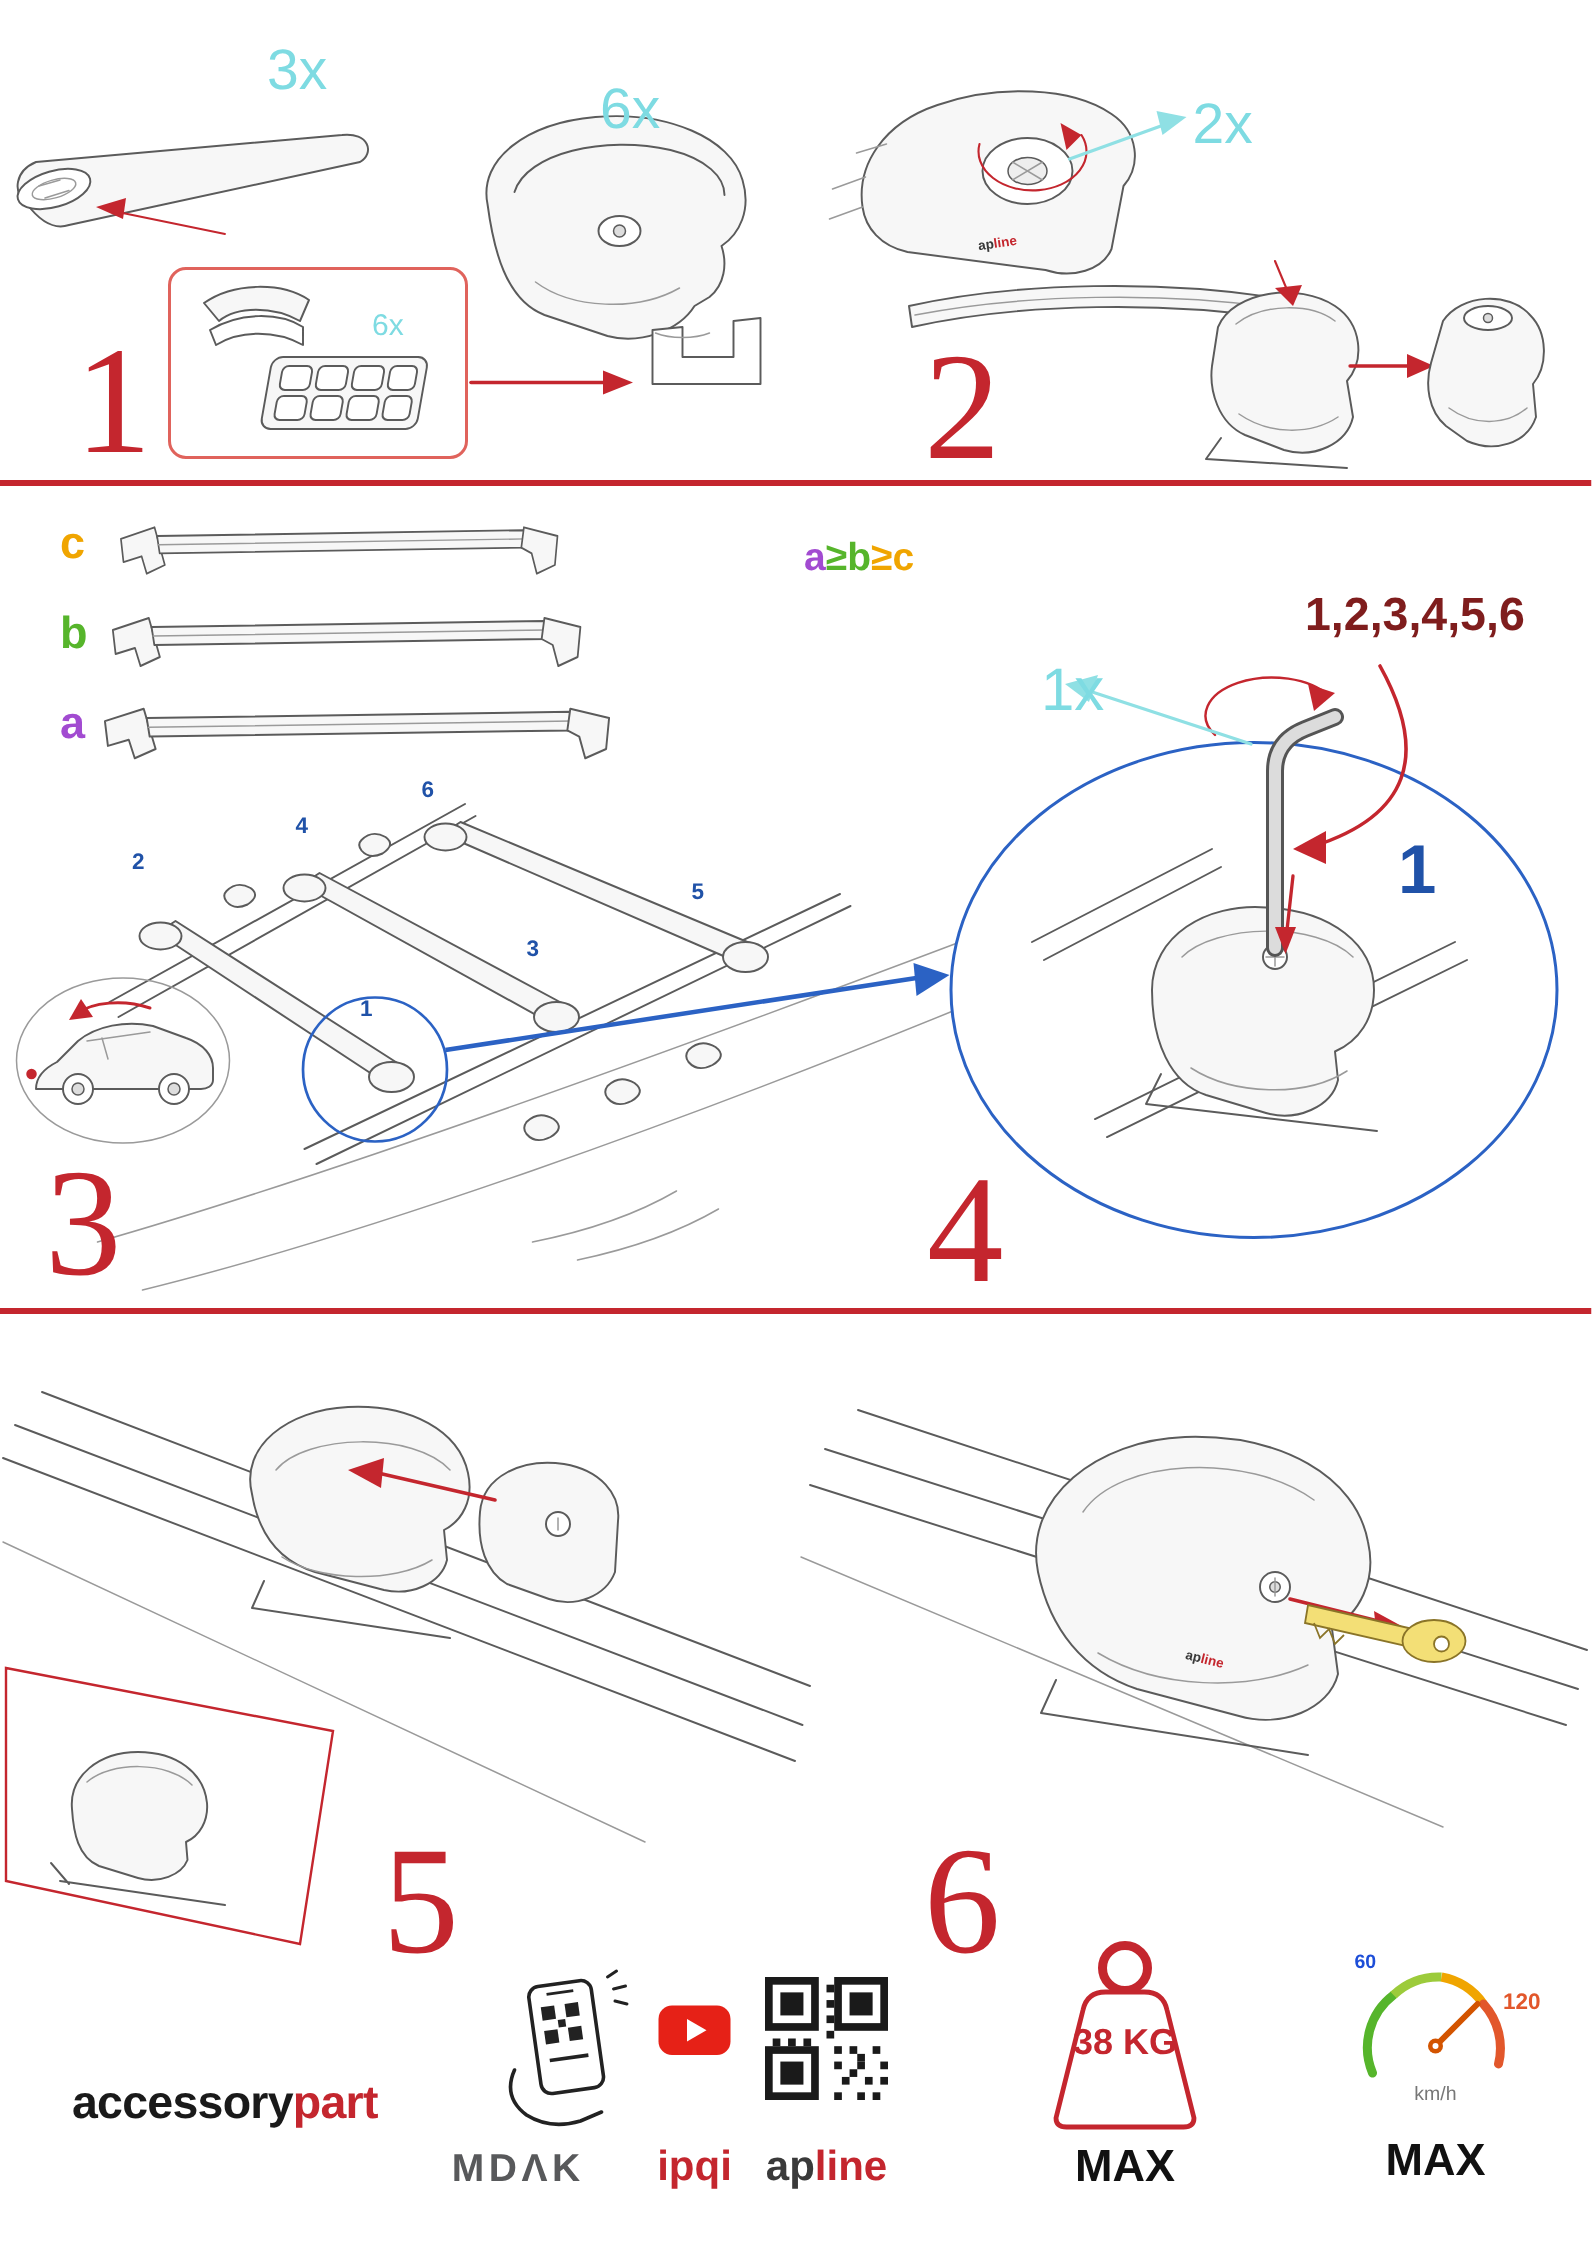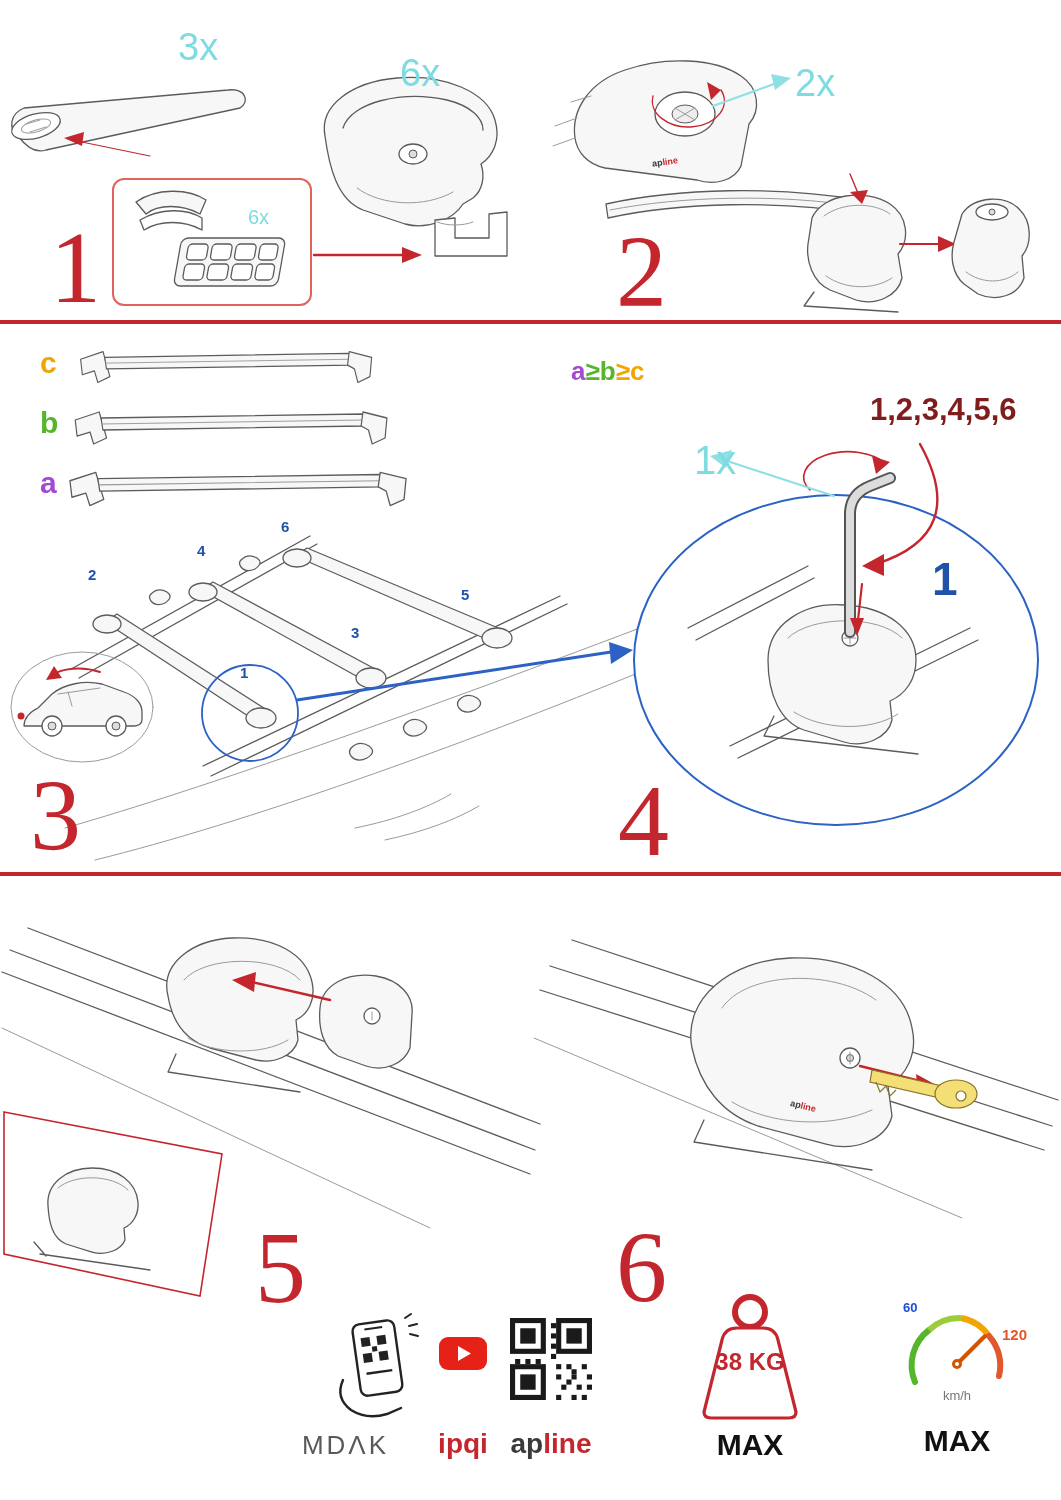--- a/index.html
+++ b/index.html
@@ -23,21 +23,21 @@
   .posnum{color:#2052a8;font-weight:bold;font-size:15px}
   .seq{color:#7f1d1d;font-weight:bold;font-size:31px}
   .bignum-blue{color:#2052a8;font-weight:bold;font-size:46px}
   .barlabel{font-weight:bold;font-size:30px;line-height:1}
   .purple{color:#a24bd1}.green{color:#56b52b}.orange{color:#f0a500}
   .rule{font-weight:bold;font-size:26px}
   .divider{position:absolute;left:0;width:1061px;height:4px;background:#c4262e}
   .model{color:#27348b;font-weight:bold;font-size:31px;letter-spacing:1px}
   .brand{font-weight:bold;font-size:31px;letter-spacing:-.5px}
   .brand .b{color:#1a1a1a}.brand .r{color:#c4262e}
-  .mdak{color:#58595b;font-weight:normal;font-size:26px;letter-spacing:3px;text-align:center}
+  .mdak{color:#58595b;font-weight:bold;font-size:26px;letter-spacing:3px;text-align:center}
   .ipqi{color:#c4262e;font-weight:bold;font-size:28px;text-align:center}
   .apline{font-weight:bold;font-size:28px;text-align:center}
   .apline .b{color:#3a3a3a}.apline .r{color:#c4262e}
   .kg{color:#c4262e;font-weight:bold;font-size:24px;text-align:center}
   .max{color:#111;font-weight:bold;font-size:30px;text-align:center}
   .spd-lo{color:#1d4ed8;font-weight:bold;font-size:13px}
   .spd-hi{color:#e2572b;font-weight:bold;font-size:15px}
   .spd-unit{color:#777;font-size:13px;text-align:center}
   .minilogo{font-size:9px;font-weight:bold;line-height:1}
   .minilogo .b{color:#3a3a3a}.minilogo .r{color:#c4262e}
@@ -143,21 +143,21 @@
     <path class="lt" d="M39 26 L323 22"></path>
     <path class="fillp" d="M322 14 L348 20 L346 40 L332 46 L328 32 L320 28 Z"></path>
   </svg>
   <svg class="abs" style="left:60px;top:458px" width="358" height="62" viewBox="0 0 360 60" preserveAspectRatio="none">
     <path class="fillp" d="M10 22 L36 14 L44 40 L30 46 L26 34 L12 38 Z"></path>
     <path class="fillp" d="M38 20 L322 16 L324 28 L40 32 Z"></path>
     <path class="lt" d="M39 26 L323 22"></path>
     <path class="fillp" d="M322 14 L348 20 L346 40 L332 46 L328 32 L320 28 Z"></path>
   </svg>
 
-  <div class="abs rule" style="left:571px;top:356px">
+  <div class="abs rule" style="left:536px;top:356px">
     <span class="purple">a</span><span class="green">≥</span><span class="green">b</span><span class="orange">≥</span><span class="orange">c</span>
   </div>
 
   <svg class="abs" style="left:55px;top:498px" width="600" height="380" viewBox="0 0 600 380">
     <path class="lt" d="M10 330 C150 290 360 215 585 130"></path>
     <path class="lt" d="M40 362 C190 325 400 250 595 170"></path>
     <path class="lt" d="M300 330 C340 322 372 310 396 296"></path>
     <path class="lt" d="M330 342 C368 334 400 322 424 308"></path>
     <path class="ln" d="M18 170 L255 38"></path>
       <path class="ln" d="M24 180 L262 46"></path>
@@ -267,20 +267,23 @@
     <path d="M340 182 L410 198 L408 210 L338 194 Z" fill="#f3df76" stroke="#8a7428" stroke-width="1.2"></path>
     <path d="M344 194 L348 204 L354 198 L358 208 L364 202" fill="none" stroke="#8a7428" stroke-width="1.2"></path>
     <ellipse cx="424" cy="206" rx="21" ry="14" fill="#f3df76" stroke="#8a7428" stroke-width="1.2"></ellipse>
     <circle cx="429" cy="208" r="5" fill="#fff" stroke="#8a7428" stroke-width="1.2"></circle>
   </svg>
   <div class="abs minilogo" style="left:790px;top:1102px;transform:rotate(14deg)">
     <span class="b">ap</span><span class="r">line</span>
   </div>
   <div class="abs stepnum" style="left:616px;top:1222px">6</div>
 
+  <div class="abs brand" style="left:48px;top:1384px">
+    <span class="b">accessory</span><span class="r">part</span>
+  </div>
 
   <svg class="abs" style="left:333px;top:1312px" width="95" height="108" viewBox="0 0 95 108">
     <g transform="rotate(-8 45 50)">
       <rect x="24" y="10" width="42" height="72" rx="7" fill="#fff" stroke="#222" stroke-width="2.4"></rect>
       <path d="M36 16 L54 16" stroke="#222" stroke-width="2"></path>
       <rect x="31" y="24" width="9" height="9" fill="#222"></rect>
       <rect x="47" y="24" width="9" height="9" fill="#222"></rect>
       <rect x="31" y="40" width="9" height="9" fill="#222"></rect>
       <rect x="47" y="40" width="9" height="9" fill="#222"></rect>
       <rect x="41" y="34" width="5" height="5" fill="#222"></rect>

